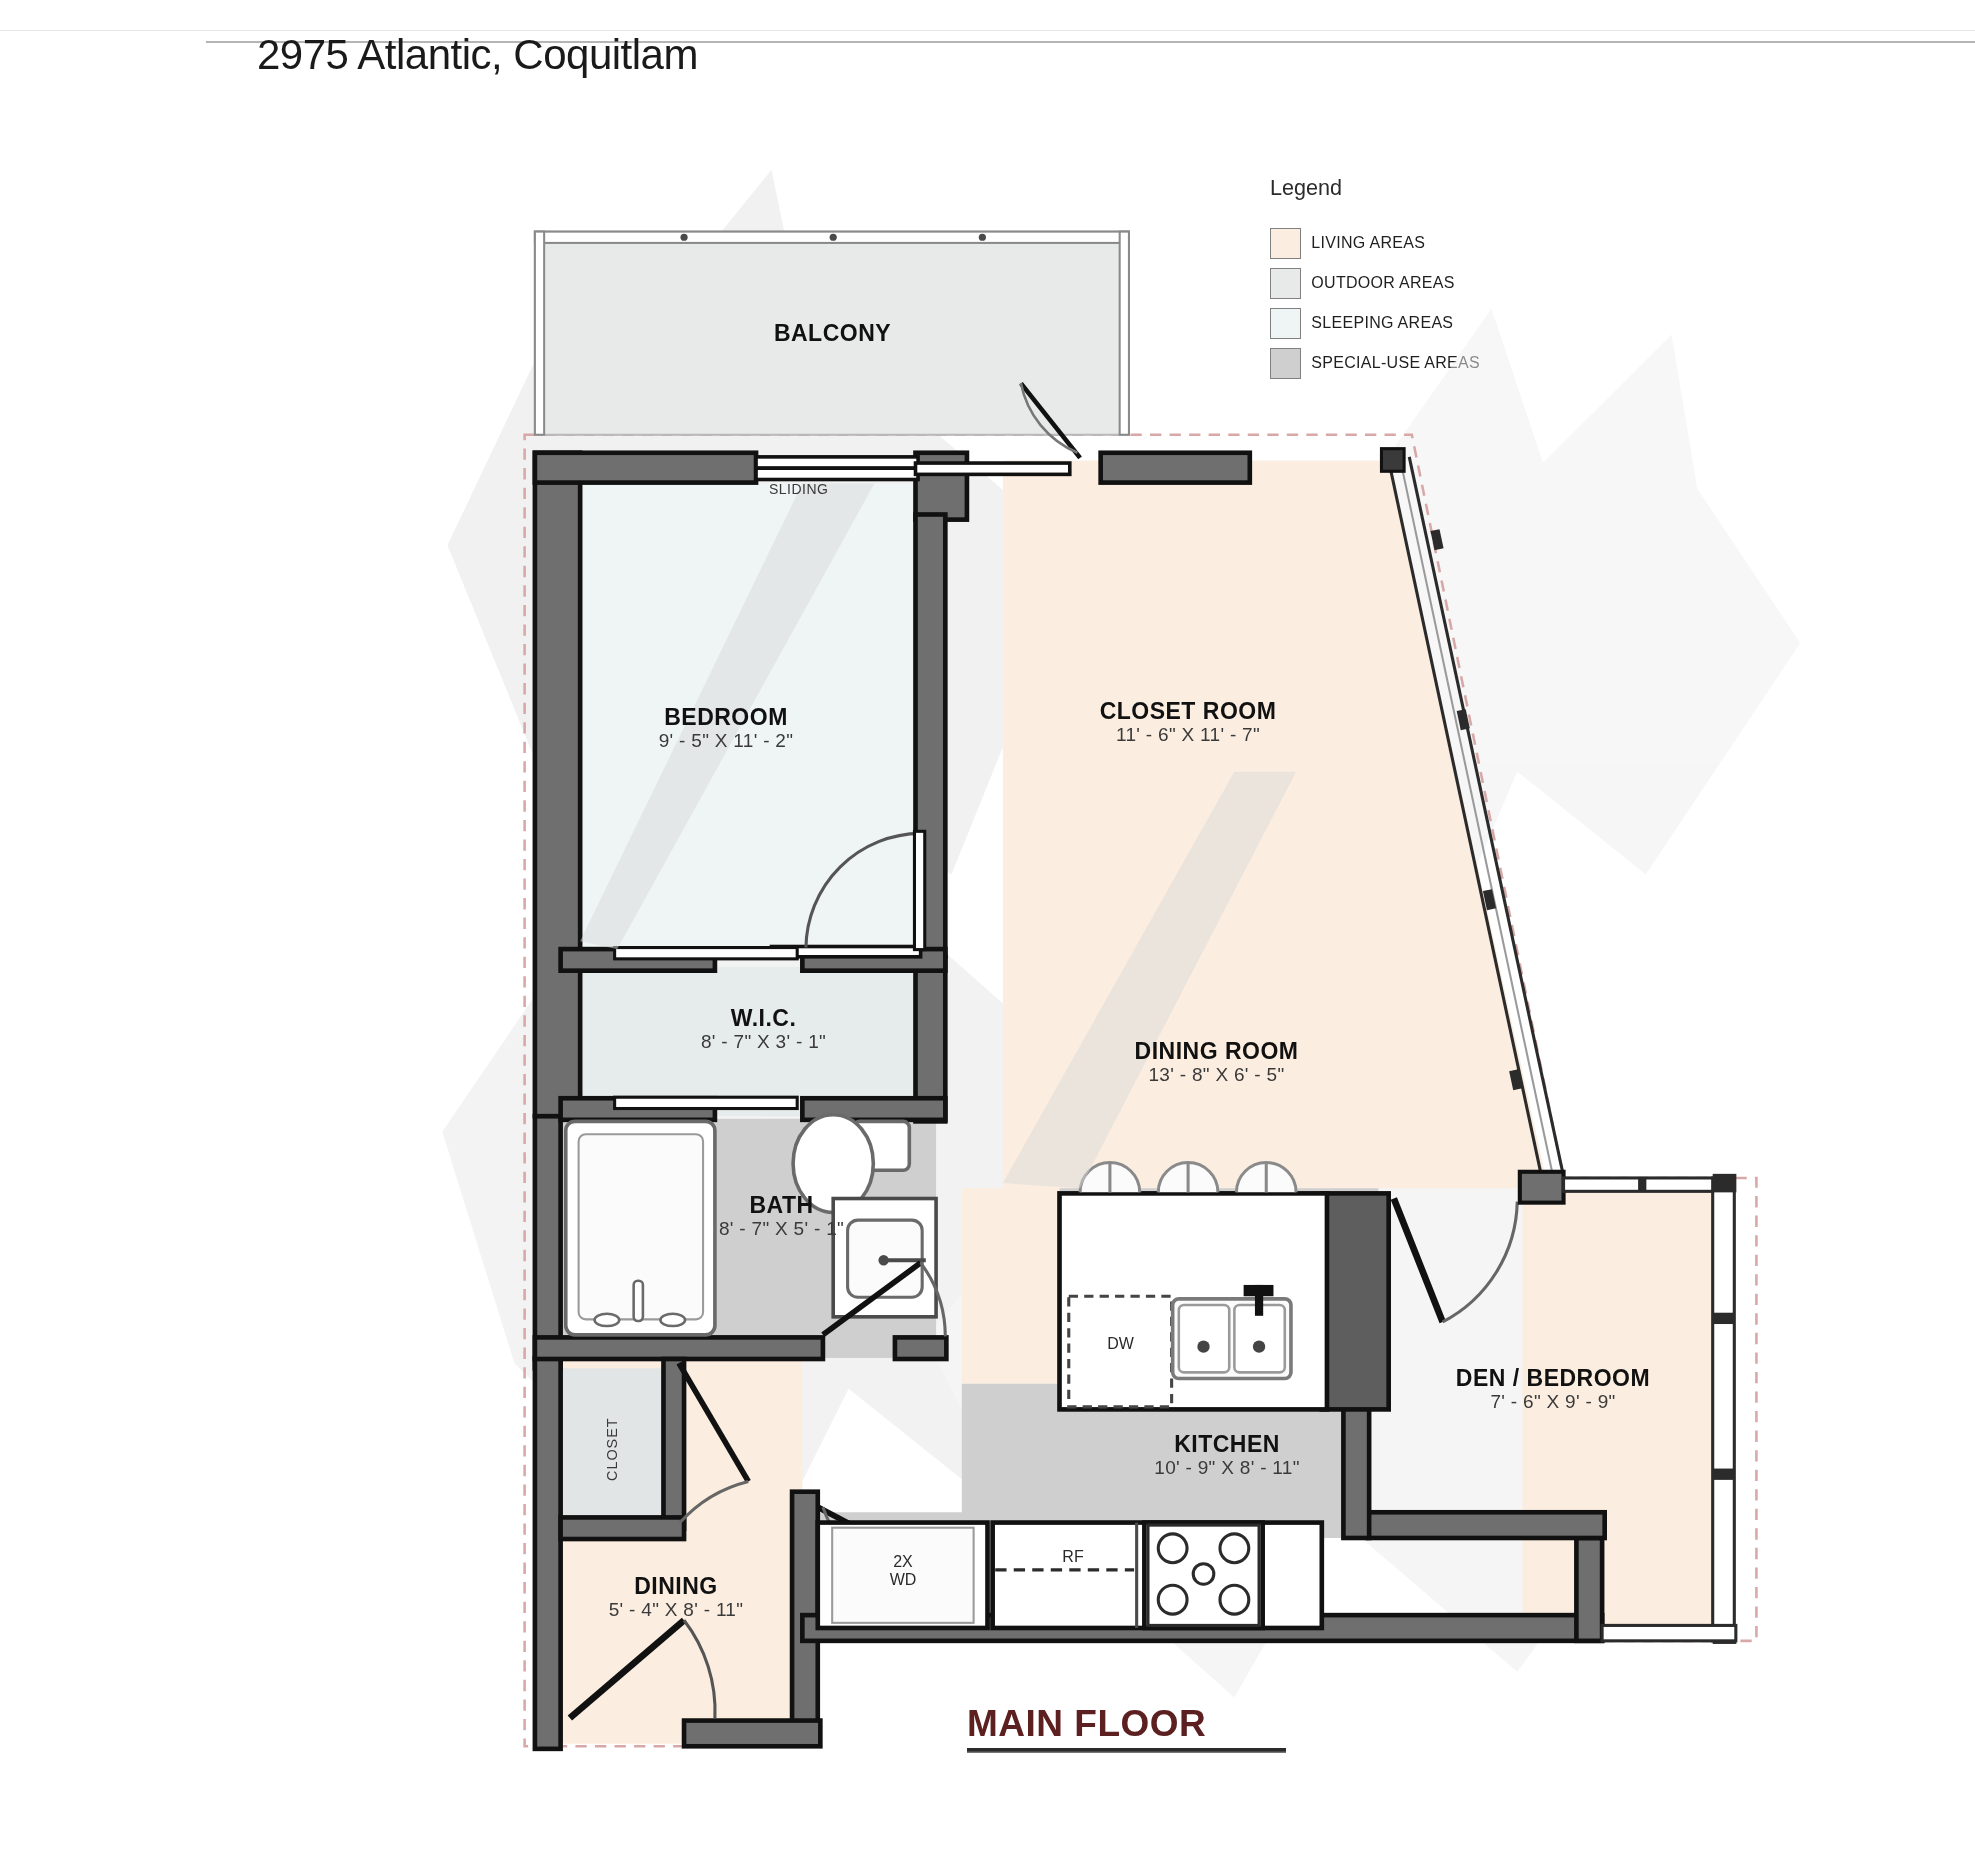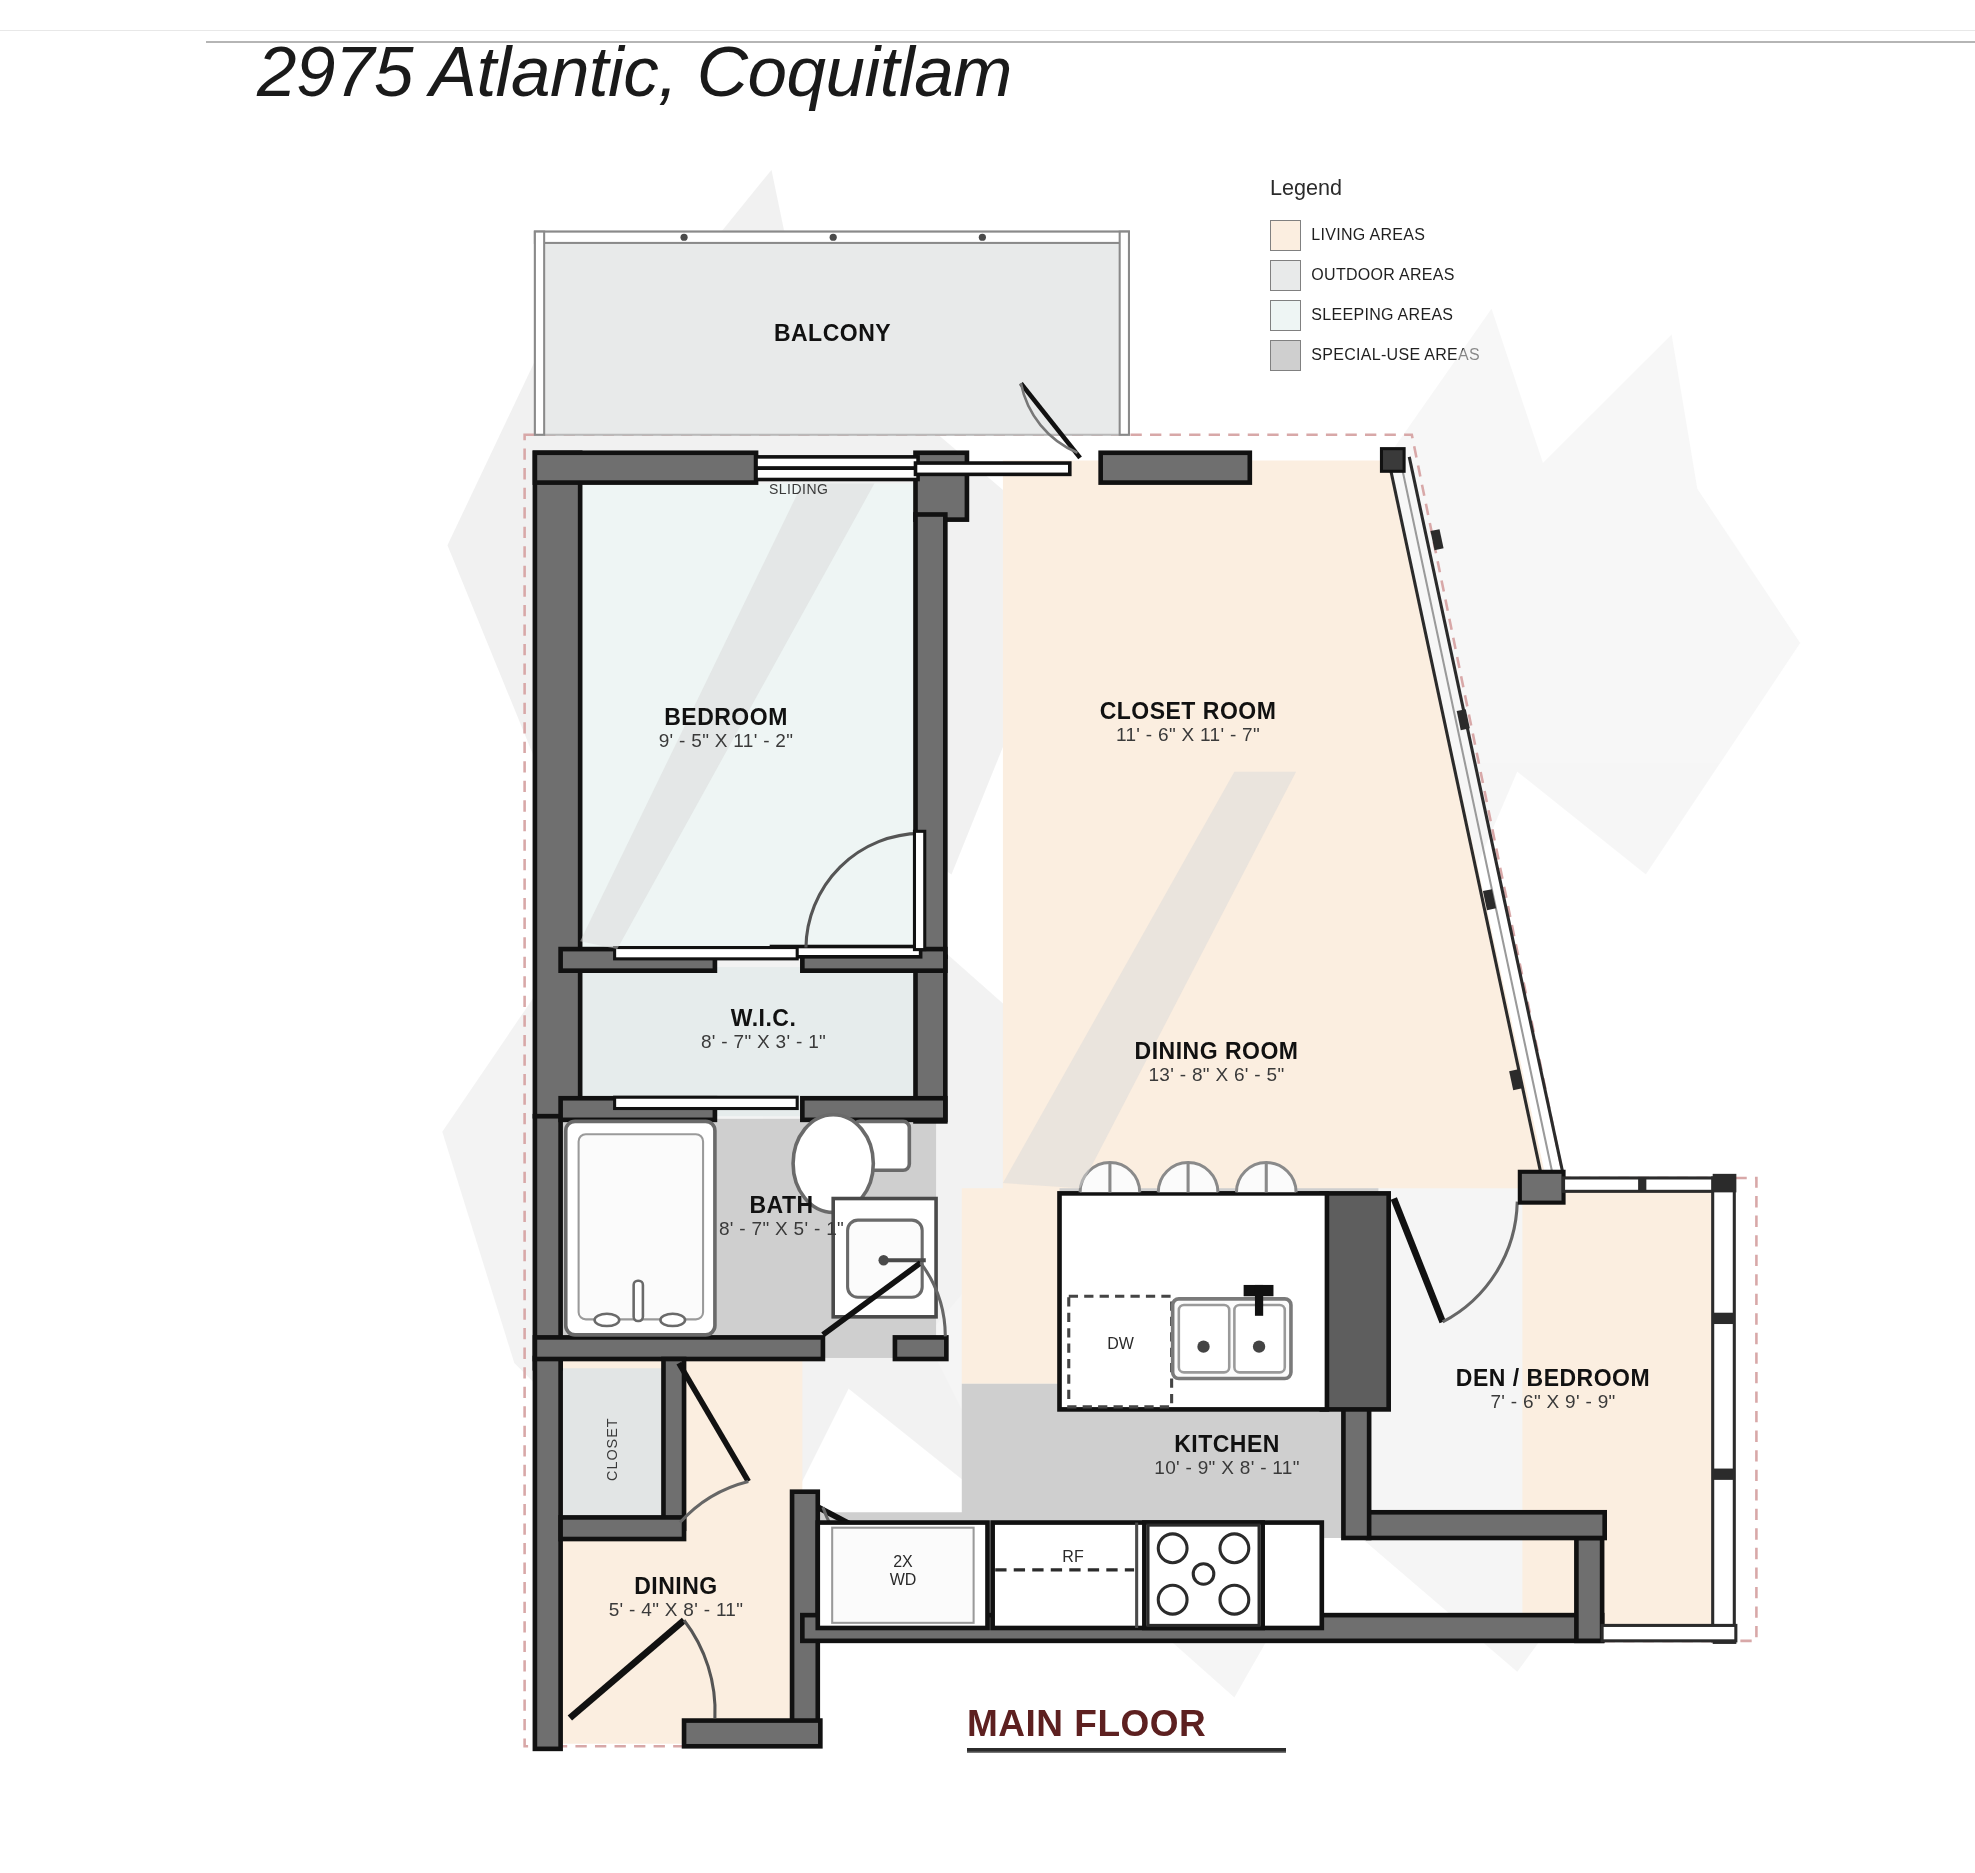--- a/index.html
+++ b/index.html
@@ -12,28 +12,28 @@
   #realtor-logo{position:absolute;left:32px;top:27px;width:175px;height:201px;}
   #realtor-mark{position:absolute;left:0;top:0;width:175px;height:170px;background:#9b9b9b;}
   #realtor-mark .stem{position:absolute;left:32px;top:30px;width:27px;height:111px;background:#ffffff;}
   #realtor-mark .bowl{position:absolute;left:59px;top:30px;width:57px;height:65px;background:#ffffff;
        border-radius:0 32px 32px 0;}
   #realtor-mark .leg{position:absolute;left:59px;top:95px;width:47px;height:46px;background:#ffffff;
        clip-path:polygon(0 0,46% 0,100% 100%,52% 100%);transform:scaleX(-1);}
   #realtor-word{position:absolute;left:-23px;top:173px;width:221px;
        font-size:38px;letter-spacing:2.1px;color:#8d8d8d;font-weight:400;}
   #realtor-word sup{font-size:15.4px;vertical-align:super;}
-  #page-title{position:absolute;left:257px;top:31px;font-size:71px;color:#1a1a1a;
-       font-weight:400;letter-spacing:-0.5px;white-space:nowrap;font-style:italic;}
+  #page-title{position:absolute;left:257px;top:31px;font-size:42px;color:#1a1a1a;
+       font-weight:400;letter-spacing:-0.5px;white-space:nowrap;}
   #header-rule{position:absolute;left:206px;top:41px;width:1769px;height:1.5px;background:#b5b5b5;}
   #header-rule2{position:absolute;left:0px;top:30px;width:1975px;height:1px;background:#e8e8e8;}
 
   
   #legend{position:absolute;left:1270px;top:175px;width:350px;}
-  #legend-title{font-size:21.6px;color:#2b2b2b;margin-bottom:14px;}
+  #legend-title{font-size:21.6px;color:#2b2b2b;margin-bottom:22px;}
   .legend-row{display:flex;align-items:center;height:40px;}
   .legend-swatch{width:31px;height:31px;border:1.5px solid #808080;margin-right:10.3px;box-sizing:border-box;flex:0 0 auto;}
   .legend-label{font-size:16px;color:#1f1f1f;letter-spacing:0.3px;white-space:nowrap;}
 
   
   #plan{position:absolute;left:0;top:0;width:1975px;height:1874px;}
   #plan svg{position:absolute;left:0;top:0;}
 
   .rm-label{position:absolute;text-align:center;pointer-events:none;}
   .rm-name{font-size:23px;font-weight:bold;color:#111;letter-spacing:0.5px;line-height:1.05;white-space:nowrap;}

